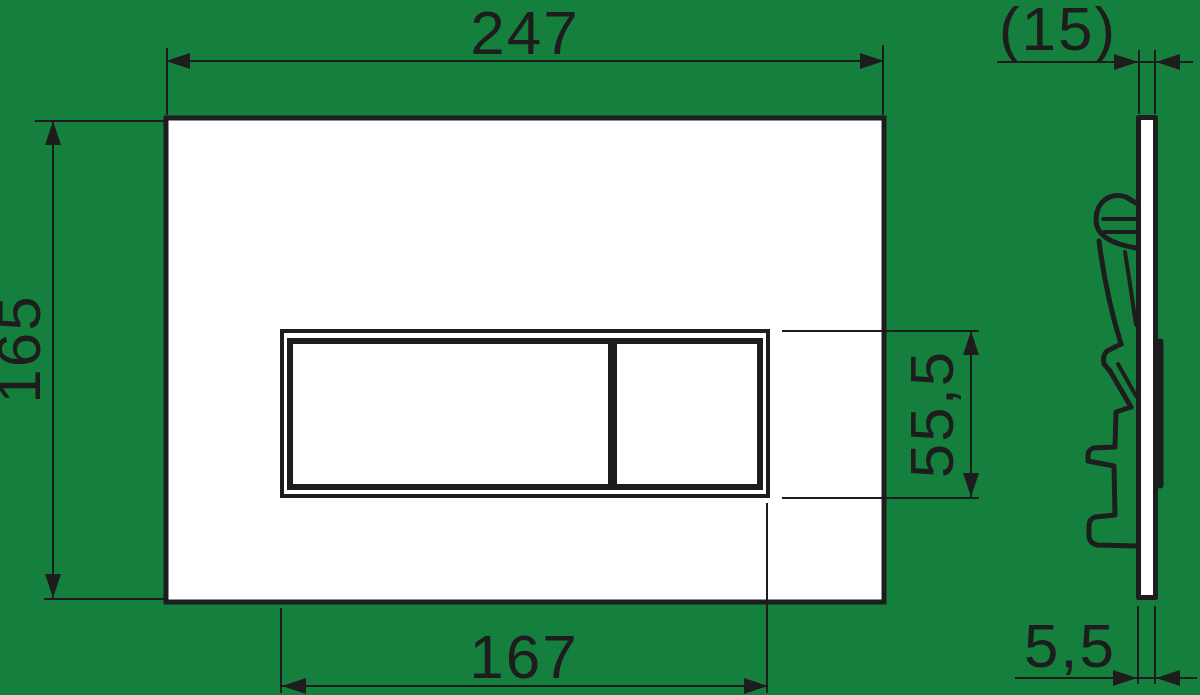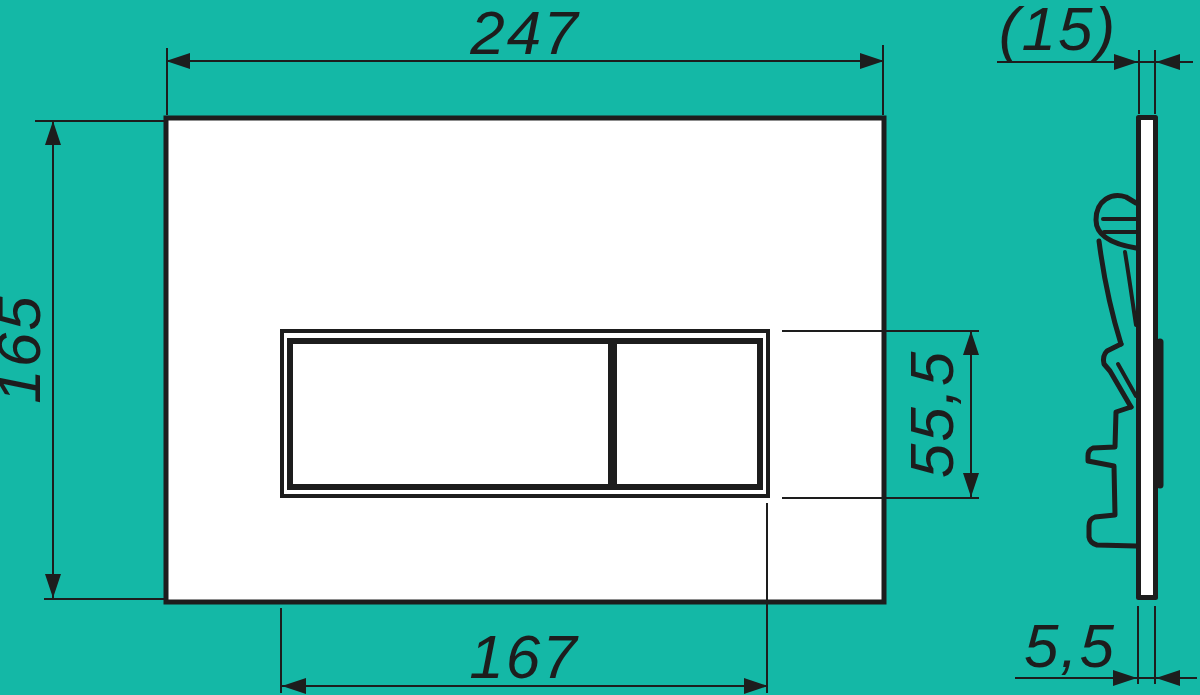--- a/index.html
+++ b/index.html
@@ -4,23 +4,22 @@
 <style>
   html, body {
     margin: 0;
     padding: 0;
     background: #ffffff;
   }
   .canvas {
     position: relative;
     width: 1200px;
     height: 695px;
-    background: #14b8a6;
+    background: #15803d;
     overflow: hidden;
-    font-style: italic;
   }
   svg {
     display: block;
   }
   .dim-text {
     font-family: "Liberation Sans", "DejaVu Sans", sans-serif;
     font-size: 62px;
     font-weight: 400;
     letter-spacing: 2px;
     fill: #1d1d1d;

